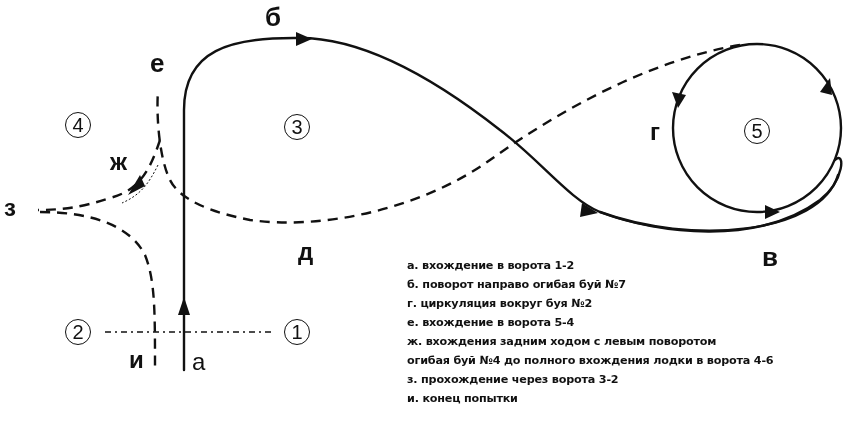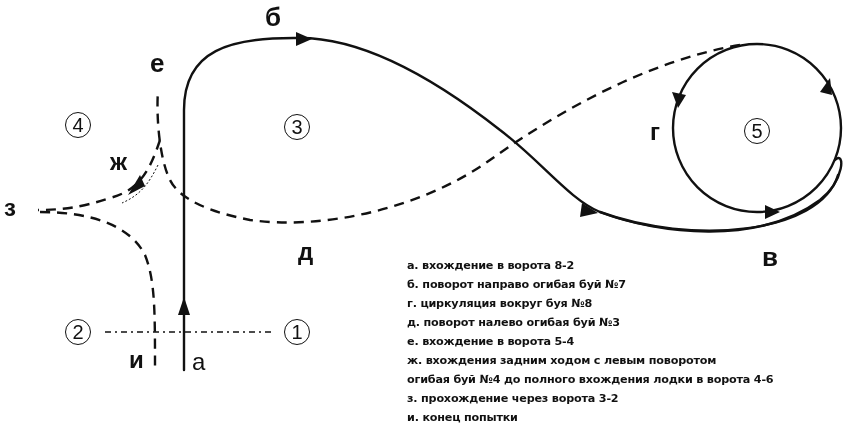--- a/index.html
+++ b/index.html
@@ -58,22 +58,21 @@
 <span class="lbl" style="left:129px;top:348px;font-size:24px;">и</span>
 <span class="lbl thin" style="left:192px;top:350px;font-size:24px;">а</span>
 
 <div class="circ" style="left:65px;top:112px;">4</div>
 <div class="circ" style="left:284px;top:114px;">3</div>
 <div class="circ" style="left:744px;top:118px;">5</div>
 <div class="circ" style="left:65px;top:319px;">2</div>
 <div class="circ" style="left:284px;top:319px;">1</div>
 
 <div class="legend">
-  <div>а. вхождение в ворота 8-2</div>
+  <div>а. вхождение в ворота 1-2</div>
   <div>б. поворот направо огибая буй №7</div>
-  <div>г. циркуляция вокруг буя №8</div>
-  <div>д. поворот налево огибая буй №3</div>
+  <div>г. циркуляция вокруг буя №2</div>
   <div>е. вхождение в ворота 5-4</div>
   <div>ж. вхождения задним ходом с левым поворотом</div>
   <div>огибая буй №4 до полного вхождения лодки в ворота 4-6</div>
   <div>з. прохождение через ворота 3-2</div>
   <div>и. конец попытки</div>
 </div>
 
 </body></html>

